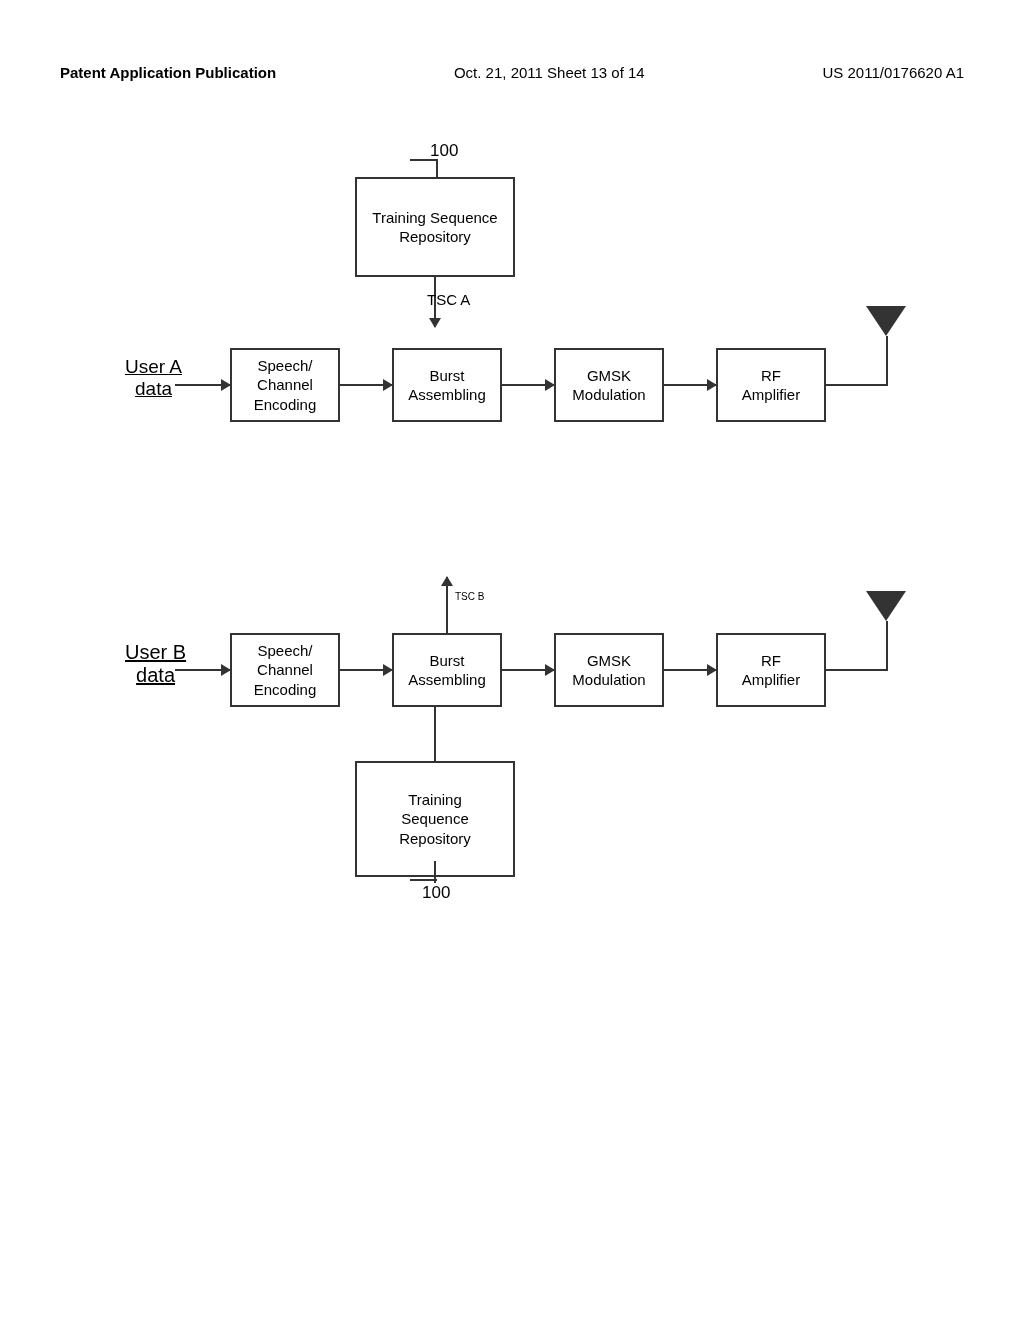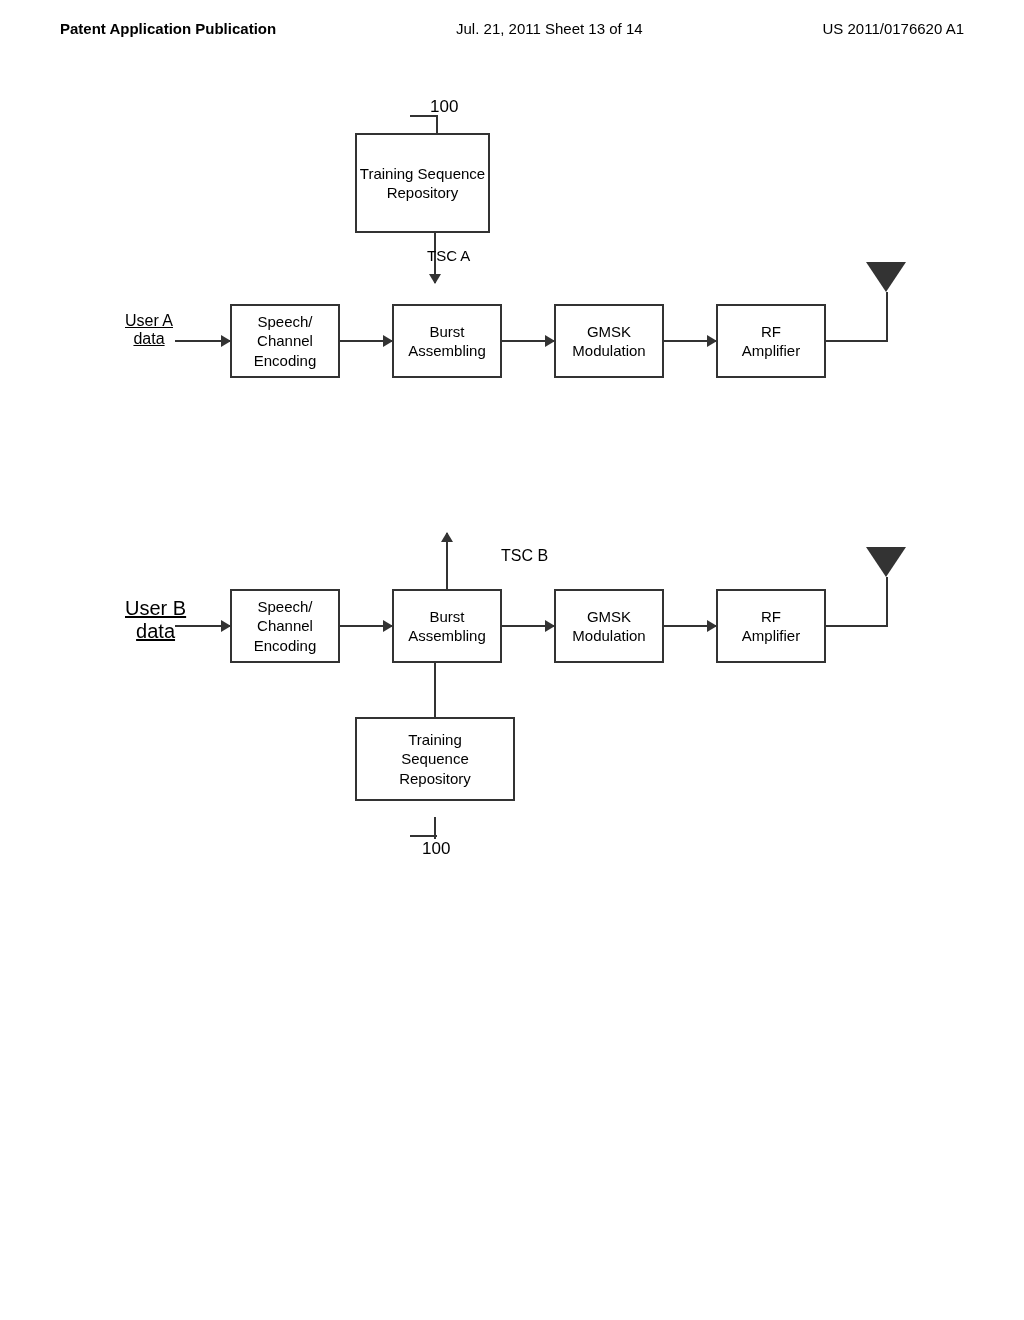--- a/index.html
+++ b/index.html
@@ -10,21 +10,21 @@
       min-height: 1320px;
       position: relative;
       overflow: hidden;
     }
 
     .page {
       width: 1024px;
       min-height: 1320px;
       background: #fff;
       position: relative;
-      padding: 20px 60px;
+      padding: 64px 60px;
     }
 
     .header {
       display: flex;
       justify-content: space-between;
       align-items: flex-start;
       margin-bottom: 60px;
       font-size: 15px;
       font-family: Arial, sans-serif;
     }
@@ -160,41 +160,41 @@
       background: #333;
     }
   </style>
 </head>
 <body>
 
 <div class="page">
 
   <div class="header">
     <div class="header-left">Patent Application Publication</div>
-    <div class="header-center" style="font-size:15px; font-family:Arial,sans-serif;">Jul. 21, 2011   Sheet 13 of 14</div>
+    <div class="header-center" style="font-size:15px; font-family:Arial,sans-serif;">Oct. 21, 2011   Sheet 13 of 14</div>
     <div class="header-right">US 2011/0176620 A1</div>
   </div>
 
   <div class="diagram-area">
 
     <div class="label" style="left:370px; top:0px; font-size:17px;">100</div>
 
     <div class="connector-line" style="left:376px; top:18px; height:18px;"></div>
 
     <div class="tick-h" style="left:350px; top:18px; width:27px;"></div>
 
-    <div class="box" style="left:295px; top:36px; width:135px; height:100px;">Training
+    <div class="box" style="left:295px; top:36px; width:160px; height:100px;">Training
 Sequence
 Repository</div>
 
     <div class="arrow-down" style="left:374px; top:136px; height:50px;"></div>
 
     <div class="label" style="left:367px; top:150px; font-size:15px;">TSC A</div>
 
-    <div class="label" style="left:65px; top:215px; font-size:16px; text-align:center; text-decoration:underline;">User A<br>data</div>
+    <div class="label" style="left:65px; top:215px; font-size:19px; text-align:center; text-decoration:underline;">User A<br>data</div>
 
     <div class="arrow-right" style="left:115px; top:243px; width:55px;"></div>
 
     <div class="box" style="left:170px; top:207px; width:110px; height:74px;">Speech/<br>Channel<br>Encoding</div>
 
     <div class="arrow-right" style="left:280px; top:243px; width:52px;"></div>
 
     <div class="box" style="left:332px; top:207px; width:110px; height:74px;">Burst<br>Assembling</div>
 
     <div class="arrow-right" style="left:442px; top:243px; width:52px;"></div>
@@ -230,23 +230,23 @@
     <div class="box" style="left:656px; top:492px; width:110px; height:74px;">RF<br>Amplifier</div>
 
     <div class="line-h" style="left:766px; top:528px; width:60px;"></div>
 
     <div class="line-v" style="left:826px; top:480px; height:50px;"></div>
 
     <div class="antenna" style="left:806px; top:450px;"></div>
 
     <div class="arrow-up" style="left:386px; top:436px; height:56px;"></div>
 
-    <div class="label" style="left:395px; top:450px; font-size:16px;margin-left:46px;">TSC B</div>
-
-    <div class="box" style="left:295px; top:620px; width:160px; height:84px;">Training<br>Sequence<br>Repository</div>
+    <div class="label" style="left:395px; top:450px; font-size:10px;">TSC B</div>
+
+    <div class="box" style="left:295px; top:620px; width:160px; height:116px;">Training<br>Sequence<br>Repository</div>
 
     <div class="connector-line" style="left:374px; top:566px; height:54px;"></div>
 
     <div class="connector-line" style="left:374px; top:720px; height:22px;"></div>
     <div class="tick-h" style="left:350px; top:738px; width:27px;"></div>
     <div class="label" style="left:362px; top:742px; font-size:17px;">100</div>
 
 
   </div>
 </div>

